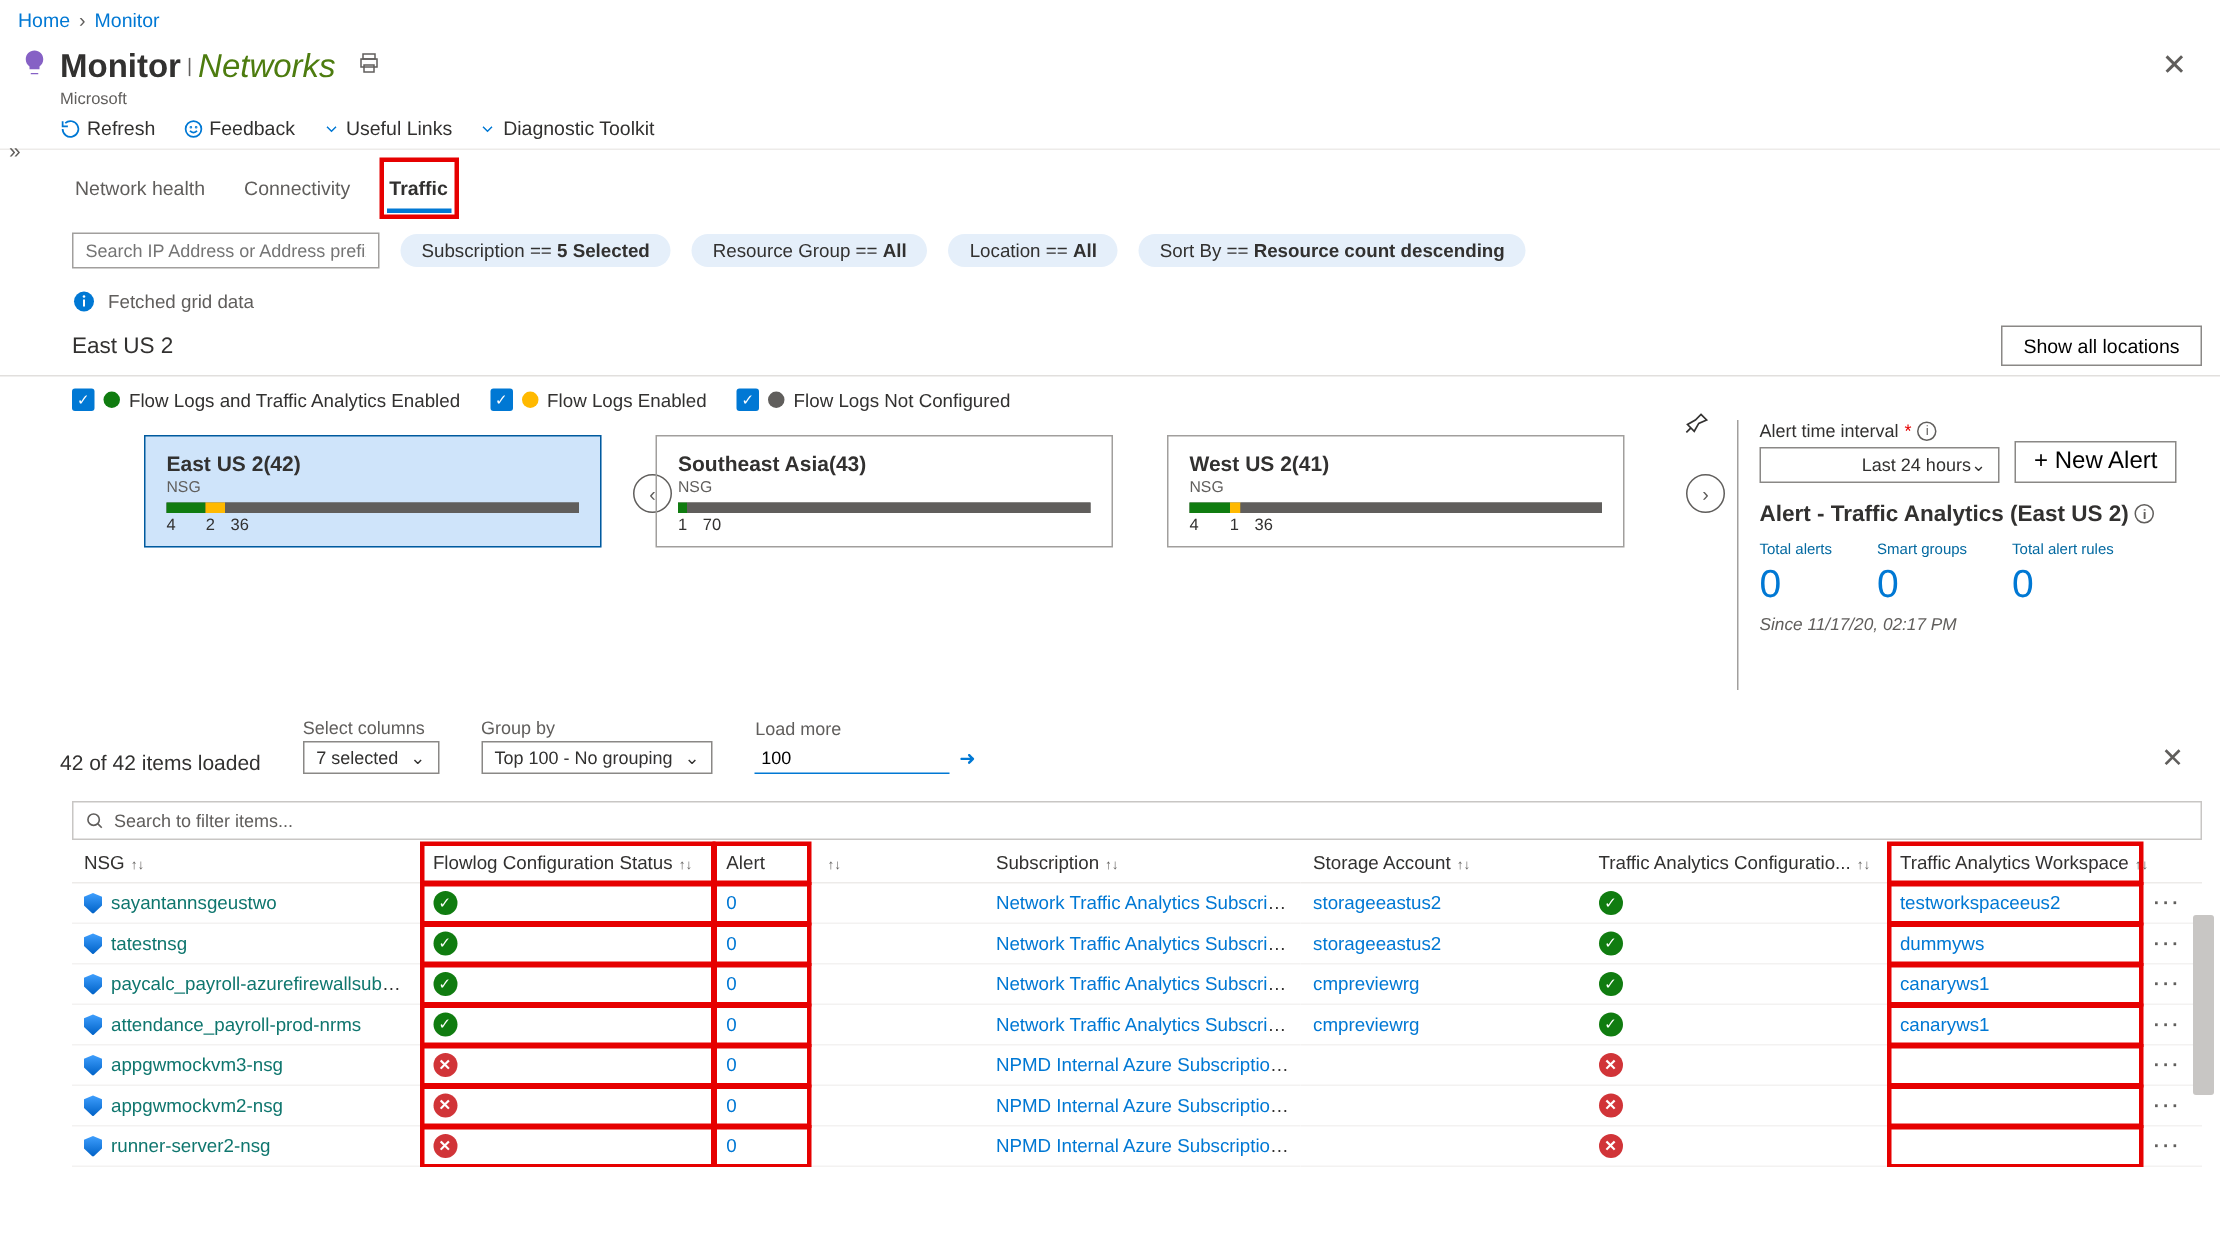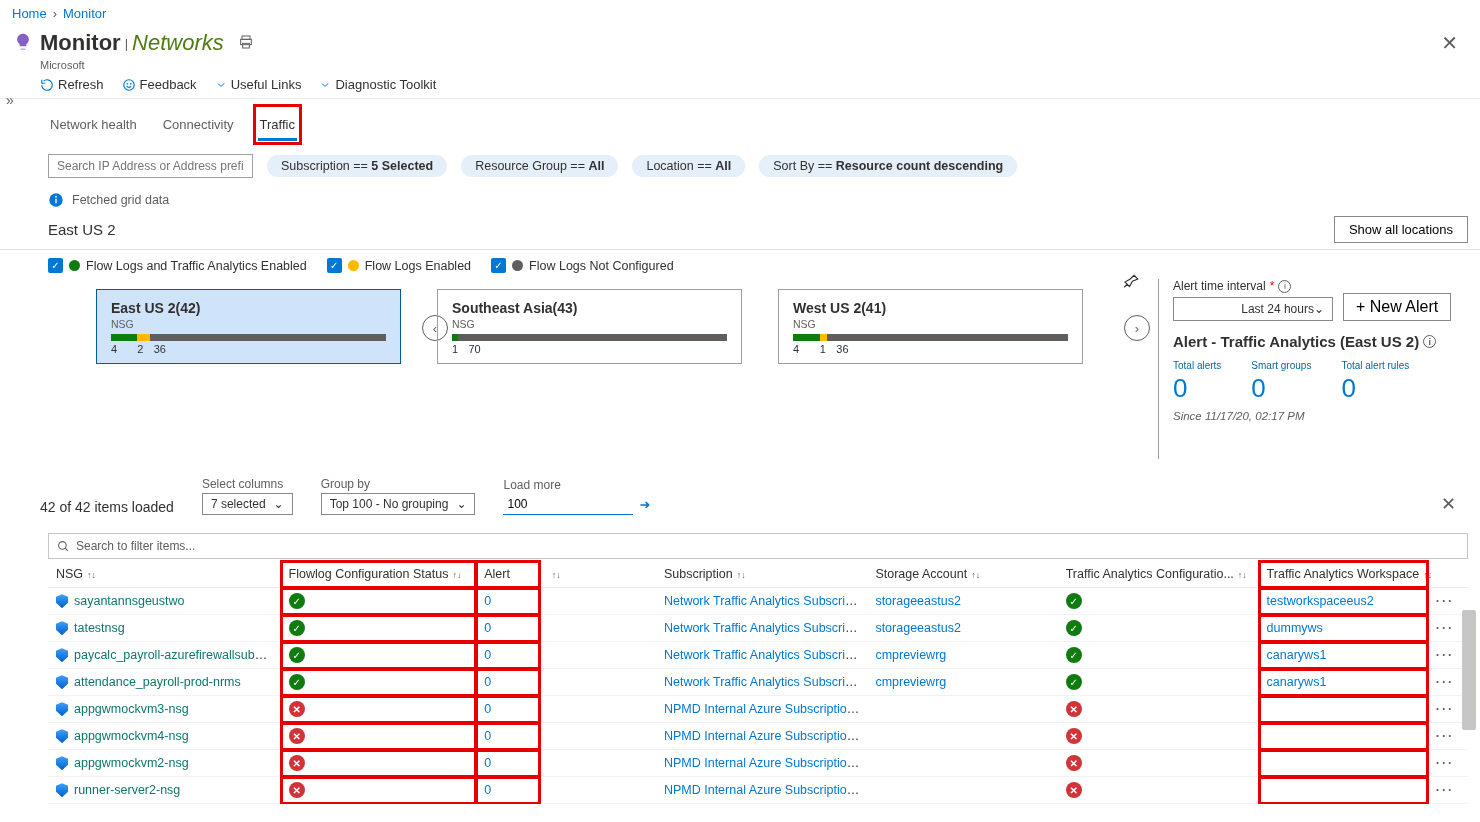--- a/index.html
+++ b/index.html
@@ -26,21 +26,21 @@
   .expand-toggle { position:absolute; left:6px; top:92px; color:#605e5c; cursor:pointer; font-size:14px; }
 
   
   .cmdbar { border-bottom:1px solid #edebe9; padding:6px 12px 6px 40px; display:flex; gap:18px; align-items:center; font-size:13px; }
   .cmdbar .cmd { color:#323130; cursor:pointer; display:flex; align-items:center; gap:4px; }
   .cmdbar .cmd .ico { color:#0078d4; display:inline-flex; }
 
   
   .tabs { padding:0 12px 0 48px; border-bottom:0; display:flex; gap:22px; align-items:flex-end; margin-top:10px; }
   .tab { padding:8px 2px; font-size:13px; color:#605e5c; cursor:pointer; position:relative; }
-  .tab.active { color:#323130; }
+  .tab.active { color:#323130;font-weight:bold; }
   .tab.active::after { content:""; position:absolute; left:0; right:0; bottom:-1px; height:3px; background:#0078d4; }
   .tab.hl-box { outline:3px solid #e60000; outline-offset:2px; }
 
   
   .filters { padding:14px 12px 10px 48px; display:flex; gap:14px; align-items:center; flex-wrap:wrap; }
   .search-ip { border:1px solid #a19f9d; padding:4px 8px; width:205px; font-size:12px; }
   .pill { background:#e5effa; border-radius:13px; padding:4px 14px; font-size:12.5px; color:#323130; white-space:nowrap; }
   .pill b { font-weight:600; }
 
   .status-msg { padding:4px 12px 6px 48px; display:flex; align-items:center; gap:8px; font-size:12.5px; color:#605e5c; }
@@ -427,48 +427,37 @@
     <td class="hl"><span class="badge-x">✕</span></td>
     <td class="hl"><a>0</a></td>
     <td></td>
     <td><a>NPMD Internal Azure Subscription 1</a></td>
     <td><a></a></td>
     <td><span class="badge-x">✕</span></td>
     <td class="hl"><a></a></td>
     <td><span class="row-actions">···</span></td>
       </tr>
       <tr>
-    <td><span class="shield"></span><a class="nsg-link">appgwmockvm4-nsg</a></td>
+    <td><span class="shield"></span><a class="nsg-link">appgwmockvm2-nsg</a></td>
     <td class="hl"><span class="badge-x">✕</span></td>
     <td class="hl"><a>0</a></td>
     <td></td>
     <td><a>NPMD Internal Azure Subscription 1</a></td>
     <td><a></a></td>
     <td><span class="badge-x">✕</span></td>
     <td class="hl"><a></a></td>
     <td><span class="row-actions">···</span></td>
       </tr>
       <tr>
-    <td><span class="shield"></span><a class="nsg-link">appgwmockvm2-nsg</a></td>
+    <td><span class="shield"></span><a class="nsg-link">runner-server2-nsg</a></td>
     <td class="hl"><span class="badge-x">✕</span></td>
     <td class="hl"><a>0</a></td>
     <td></td>
     <td><a>NPMD Internal Azure Subscription 1</a></td>
     <td><a></a></td>
     <td><span class="badge-x">✕</span></td>
     <td class="hl"><a></a></td>
     <td><span class="row-actions">···</span></td>
       </tr>
-      <tr>
-    <td><span class="shield"></span><a class="nsg-link">runner-server2-nsg</a></td>
-    <td class="hl"><span class="badge-x">✕</span></td>
-    <td class="hl"><a>0</a></td>
-    <td></td>
-    <td><a>NPMD Internal Azure Subscription 1</a></td>
-    <td><a></a></td>
-    <td><span class="badge-x">✕</span></td>
-    <td class="hl"><a></a></td>
-    <td><span class="row-actions">···</span></td>
-      </tr>
     </tbody>
 </table>
 
 <div class="scroll-thumb"></div>
 
 </body></html>

